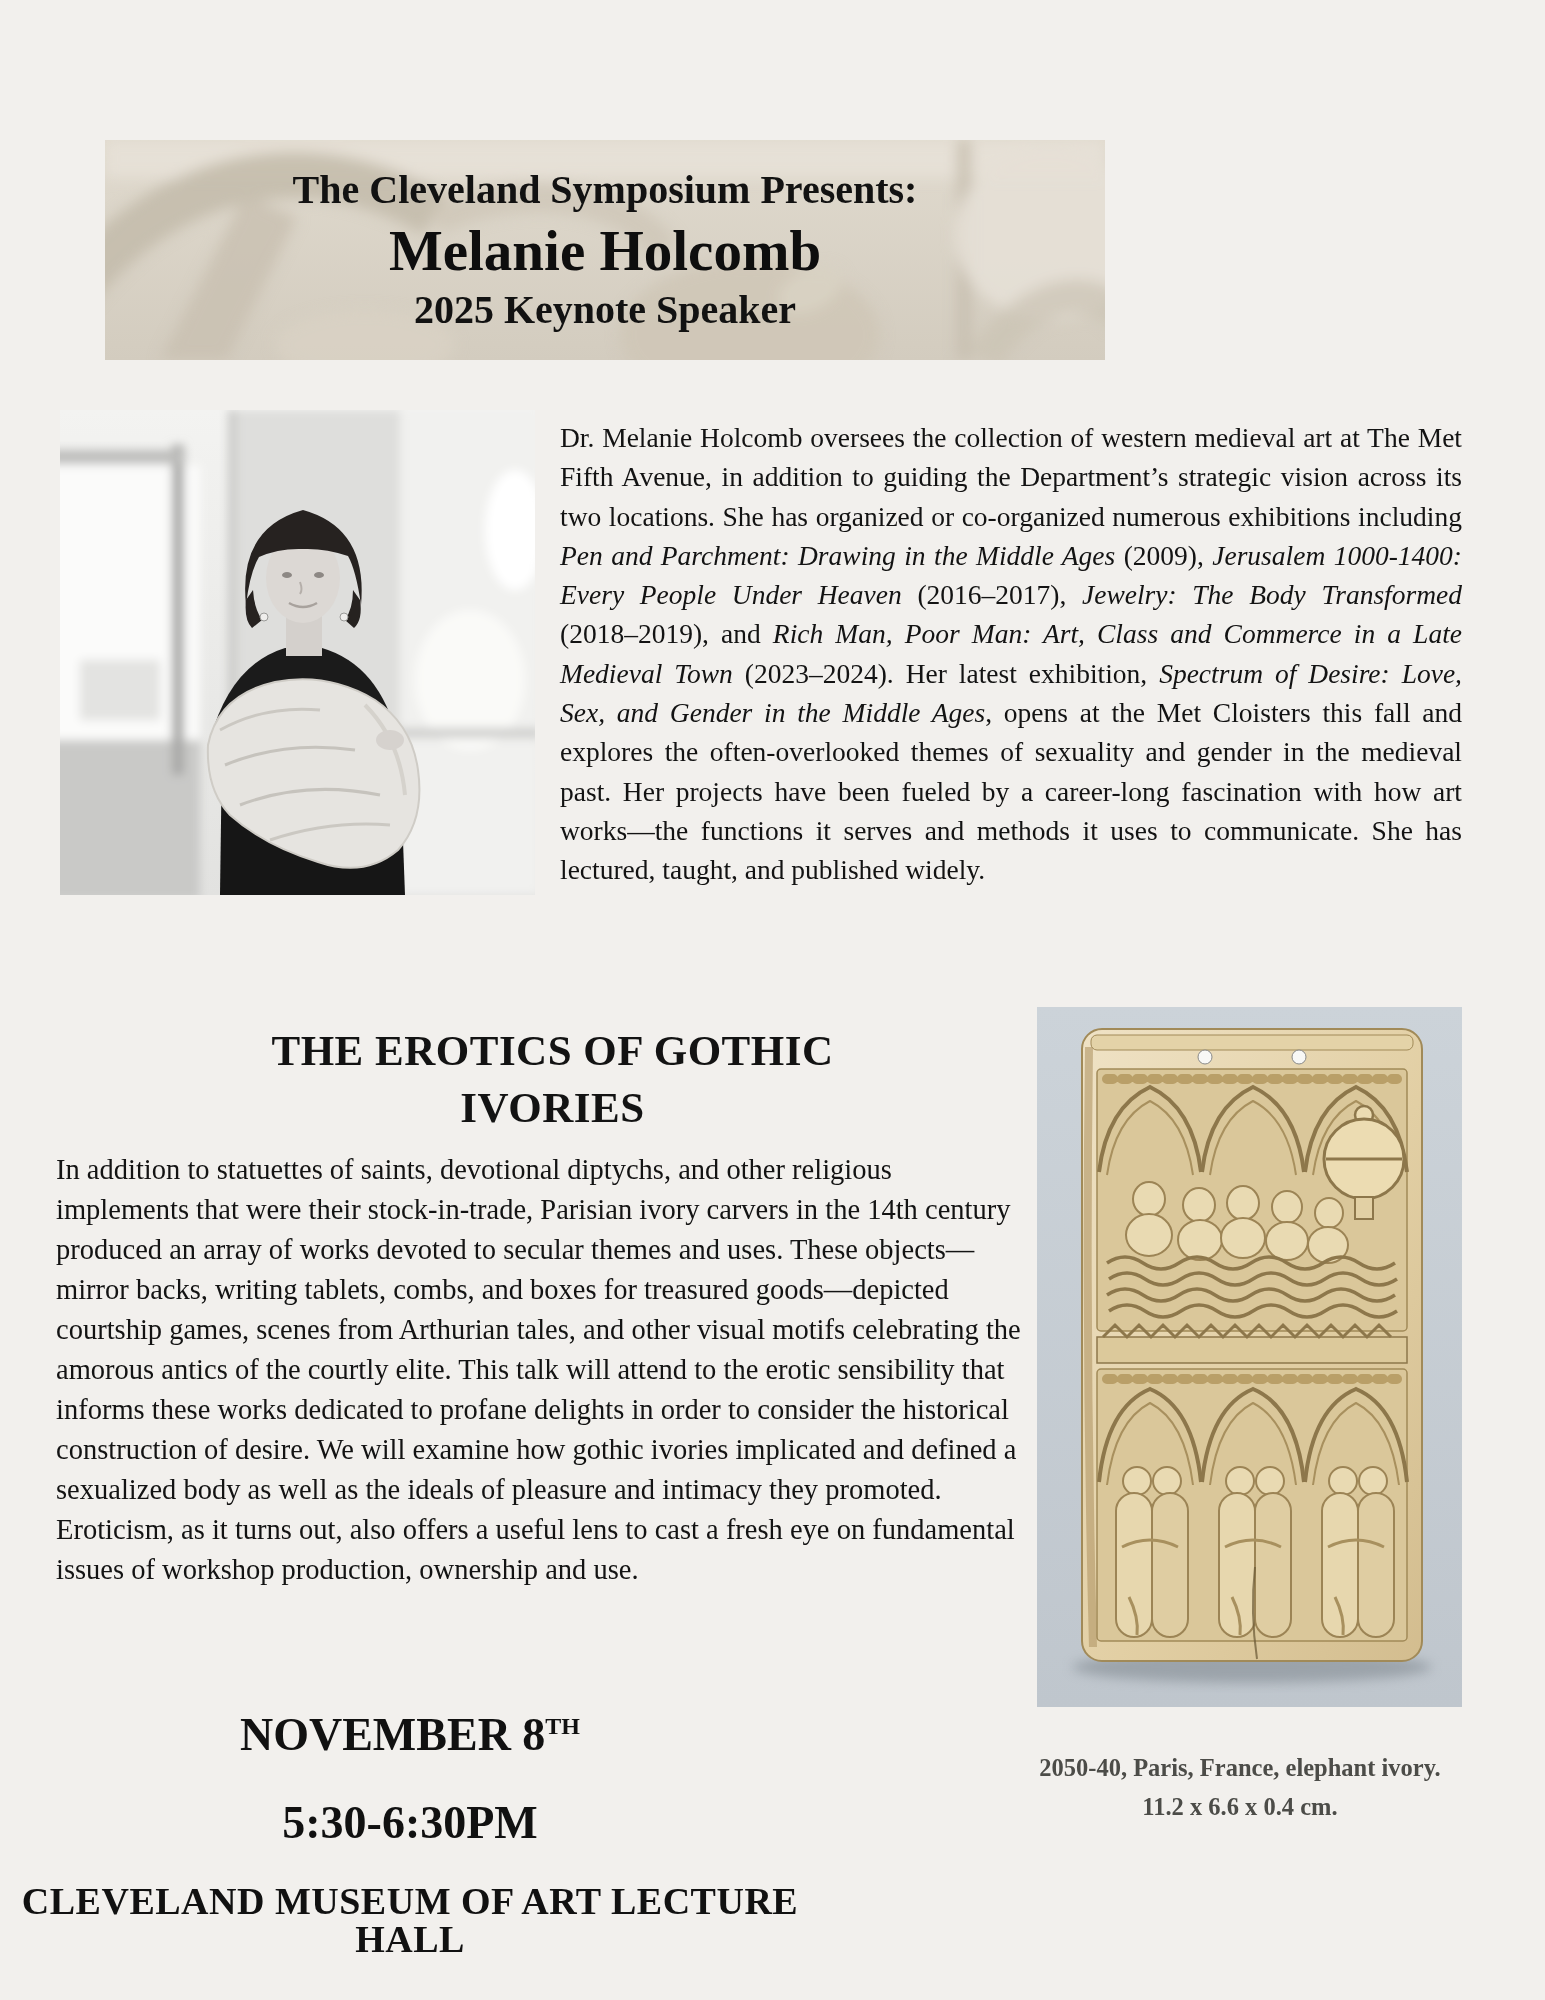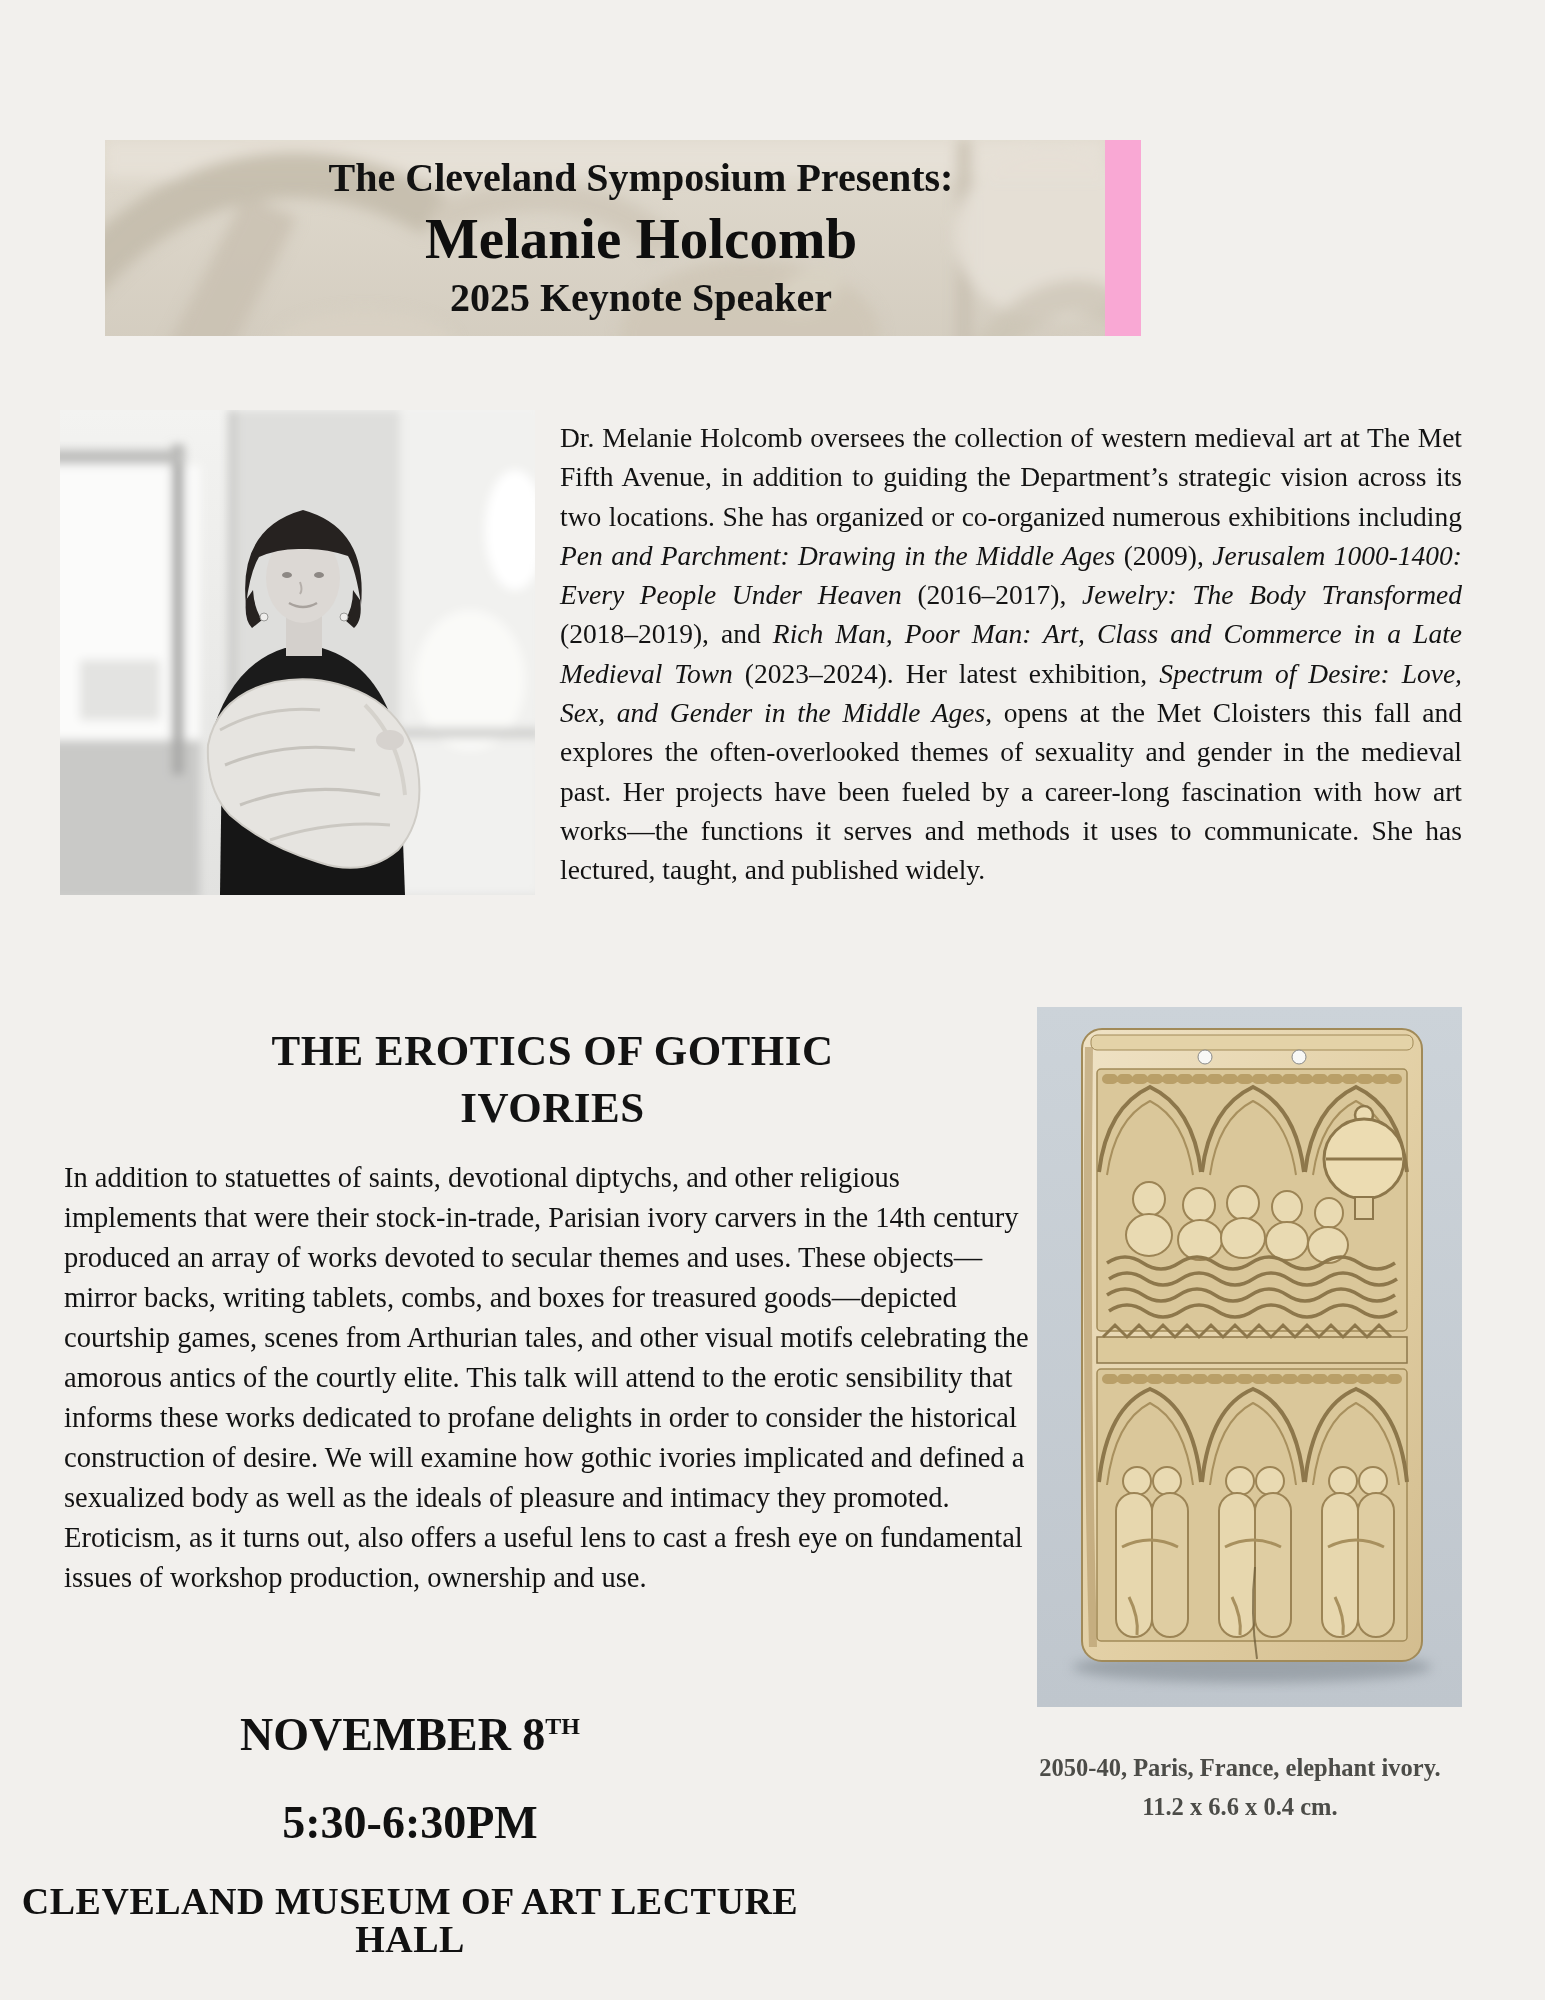--- a/index.html
+++ b/index.html
@@ -1,36 +1,36 @@
 <!DOCTYPE html>
 <html><head>
 <meta charset="utf-8">
 <style>
   html,body{margin:0;padding:0;background:#f2f0ed;}
   .page{
     position:relative;width:1545px;height:2000px;background:#f2f0ed;
     font-family:"Liberation Serif","DejaVu Serif",serif;color:#141414;overflow:hidden;
   }
   
-  .banner{position:absolute;left:105px;top:140px;width:1000px;height:196px;overflow:hidden;background:#f9a8d4;padding-left:36px;}
+  .banner{position:absolute;left:105px;top:140px;width:1000px;height:220px;overflow:hidden;background:#c2410c;}
   .banner svg{position:absolute;left:0;top:0;}
   .banner-text{position:relative;z-index:2;width:100%;height:100%;
     display:flex;flex-direction:column;align-items:center;justify-content:center;text-align:center;}
   .presents{font-size:40px;font-weight:bold;line-height:1.1;color:#121212;}
   .speaker{font-size:57px;font-weight:bold;line-height:1.15;margin-top:6px;color:#0e0e0e;}
   .subtitle{font-size:40px;font-weight:bold;line-height:1.1;margin-top:4px;color:#121212;}
   
   .portrait{position:absolute;left:60px;top:410px;width:475px;height:485px;overflow:hidden;background:#ececea;}
   
   .bio{position:absolute;left:560px;top:418px;width:902px;margin:0;
     font-size:27.5px;line-height:39.3px;text-align:justify;color:#131313;}
   
   .talk-title{position:absolute;left:225px;top:1022px;width:655px;margin:0;text-align:center;
     font-size:43px;line-height:57px;font-weight:bold;color:#131313;letter-spacing:.5px;}
-  .talk-body{position:absolute;left:48px;top:1142px;width:972px;margin:16px;
+  .talk-body{position:absolute;left:48px;top:1142px;width:972px;margin:8px;
     font-size:28.5px;line-height:40px;text-align:left;color:#131313;}
   
   .plaque{position:absolute;left:1037px;top:1007px;width:425px;height:700px;margin:0;}
   .caption{position:absolute;left:1022px;top:1748px;width:436px;text-align:center;
     font-size:24.5px;line-height:39px;font-weight:bold;color:#4c4c48;}
   
   .event{position:absolute;left:15px;top:1712px;width:790px;text-align:center;color:#111;}
   .event-date{font-size:46px;font-weight:bold;line-height:1;}
   .event-date sup{font-size:24px;vertical-align:super;line-height:0;}
   .event-time{font-size:46px;font-weight:bold;line-height:1;margin-top:42px;}

